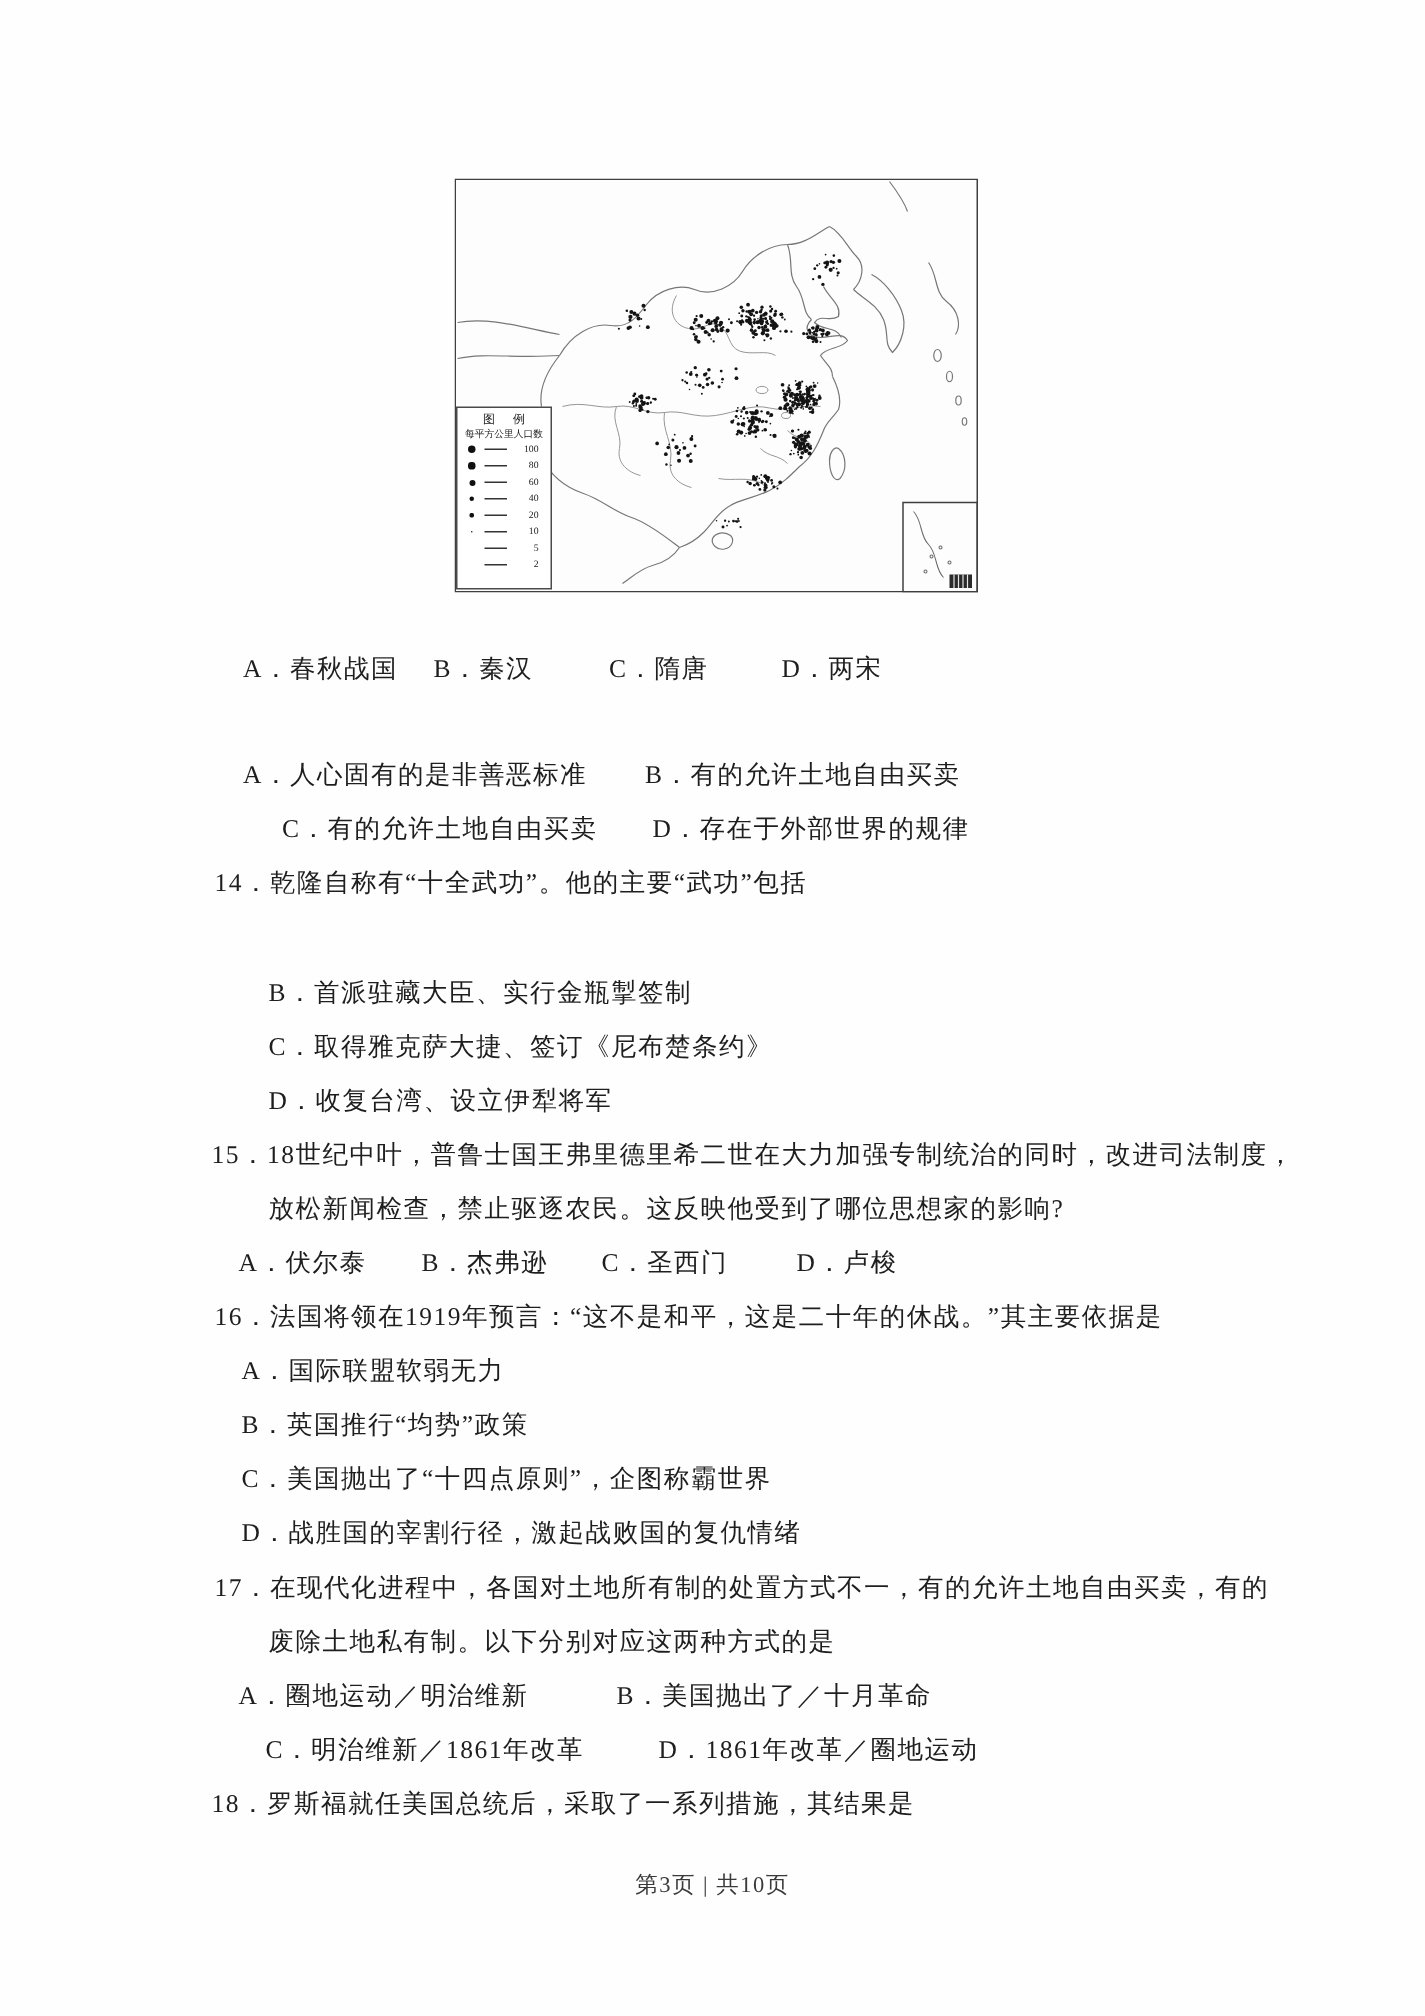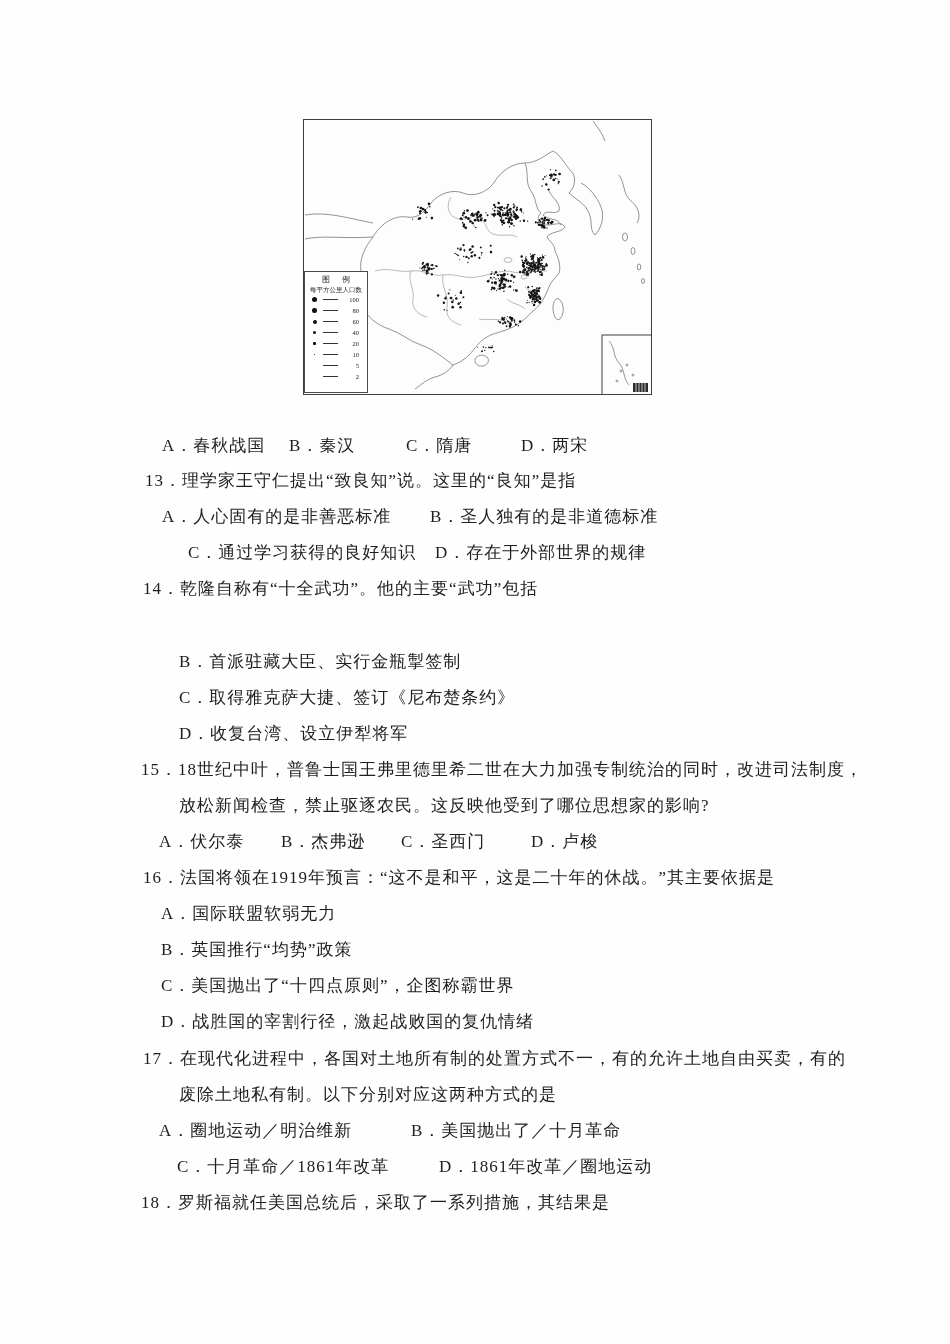--- a/index.html
+++ b/index.html
@@ -828,24 +828,23 @@
           <span class="val">2</span>
         </div>
     </div>
   </div>
 
   <span class="tl" style="left:162px;top:424px">A．春秋战国</span>
   <span class="tl" style="left:289px;top:424px">B．秦汉</span>
   <span class="tl" style="left:406px;top:424px">C．隋唐</span>
   <span class="tl" style="left:521px;top:424px">D．两宋</span>
 
-  <span class="tl" style="left:145px;top:459px">13．理学家王守仁提出“致良知”说。这里的“良知”是指</span>
   <span class="tl" style="left:162px;top:495px">A．人心固有的是非善恶标准</span>
-  <span class="tl" style="left:430px;top:495px">B．圣人独有的是非道德标准</span>
-  <span class="tl" style="left:188px;top:531px">C．通过学习获得的良好知识</span>
+  <span class="tl" style="left:430px;top:495px">B．有的允许土地自由买卖</span>
+  <span class="tl" style="left:188px;top:531px">C．有的允许土地自由买卖</span>
   <span class="tl" style="left:435px;top:531px">D．存在于外部世界的规律</span>
 
   <span class="tl" style="left:143px;top:567px">14．乾隆自称有“十全武功”。他的主要“武功”包括</span>
   <span class="tl" style="left:179px;top:640px">B．首派驻藏大臣、实行金瓶掣签制</span>
   <span class="tl" style="left:179px;top:676px">C．取得雅克萨大捷、签订《尼布楚条约》</span>
   <span class="tl" style="left:179px;top:712px">D．收复台湾、设立伊犁将军</span>
 
   <span class="tl" style="left:141px;top:748px">15．18世纪中叶，普鲁士国王弗里德里希二世在大力加强专制统治的同时，改进司法制度，</span>
   <span class="tl" style="left:179px;top:784px">放松新闻检查，禁止驱逐农民。这反映他受到了哪位思想家的影响?</span>
   <span class="tl" style="left:159px;top:820px">A．伏尔泰</span>
@@ -856,18 +855,19 @@
   <span class="tl" style="left:143px;top:856px">16．法国将领在1919年预言：“这不是和平，这是二十年的休战。”其主要依据是</span>
   <span class="tl" style="left:161px;top:892px">A．国际联盟软弱无力</span>
   <span class="tl" style="left:161px;top:928px">B．英国推行“均势”政策</span>
   <span class="tl" style="left:161px;top:964px">C．美国抛出了“十四点原则”，企图称霸世界</span>
   <span class="tl" style="left:161px;top:1000px">D．战胜国的宰割行径，激起战败国的复仇情绪</span>
 
   <span class="tl" style="left:143px;top:1037px">17．在现代化进程中，各国对土地所有制的处置方式不一，有的允许土地自由买卖，有的</span>
   <span class="tl" style="left:179px;top:1073px">废除土地私有制。以下分别对应这两种方式的是</span>
   <span class="tl" style="left:159px;top:1109px">A．圈地运动／明治维新</span>
   <span class="tl" style="left:411px;top:1109px">B．美国抛出了／十月革命</span>
-  <span class="tl" style="left:177px;top:1145px">C．十月革命／1861年改革</span>
+  <span class="tl" style="left:177px;top:1145px">C．明治维新／1861年改革</span>
   <span class="tl" style="left:439px;top:1145px">D．1861年改革／圈地运动</span>
 
   <span class="tl" style="left:141px;top:1181px">18．罗斯福就任美国总统后，采取了一系列措施，其结果是</span>
 
+  <div class="footer">第3页 | 共10页</div>
 </div>
 
 </body></html>

